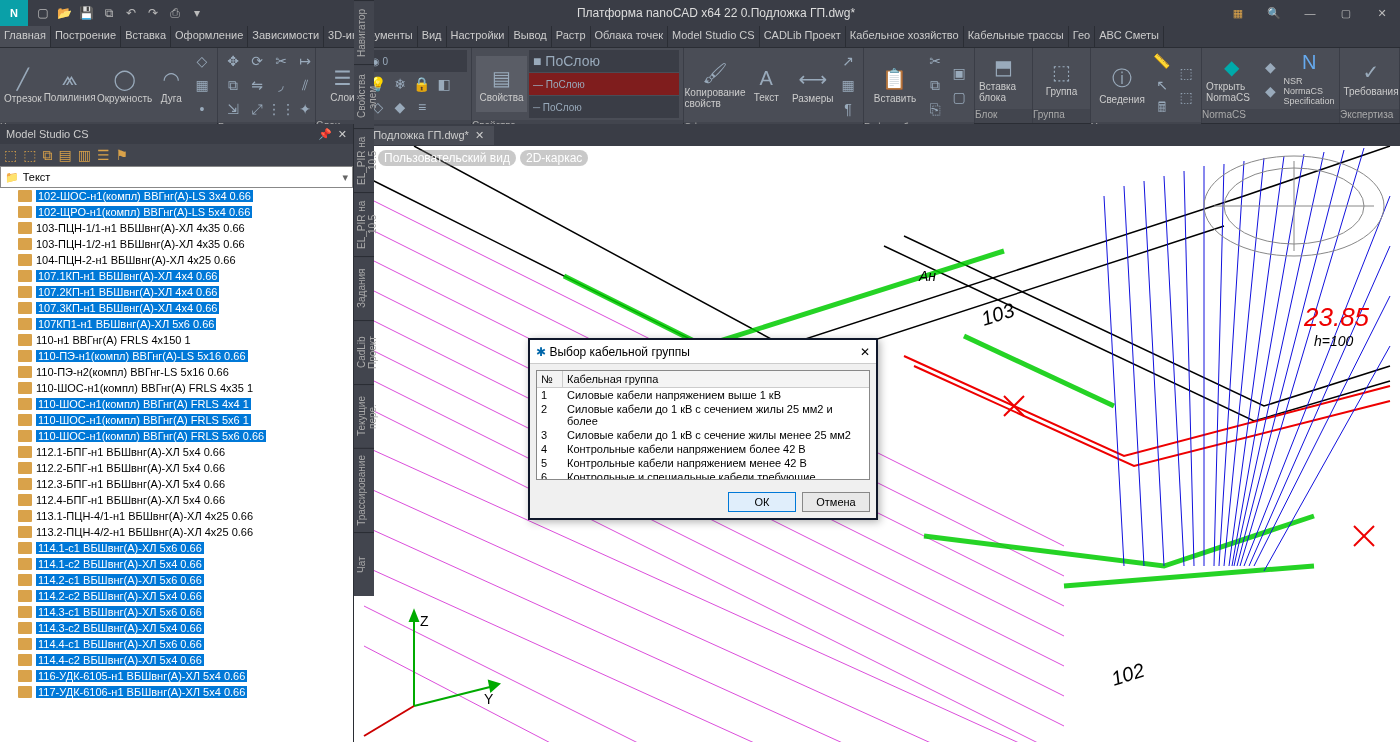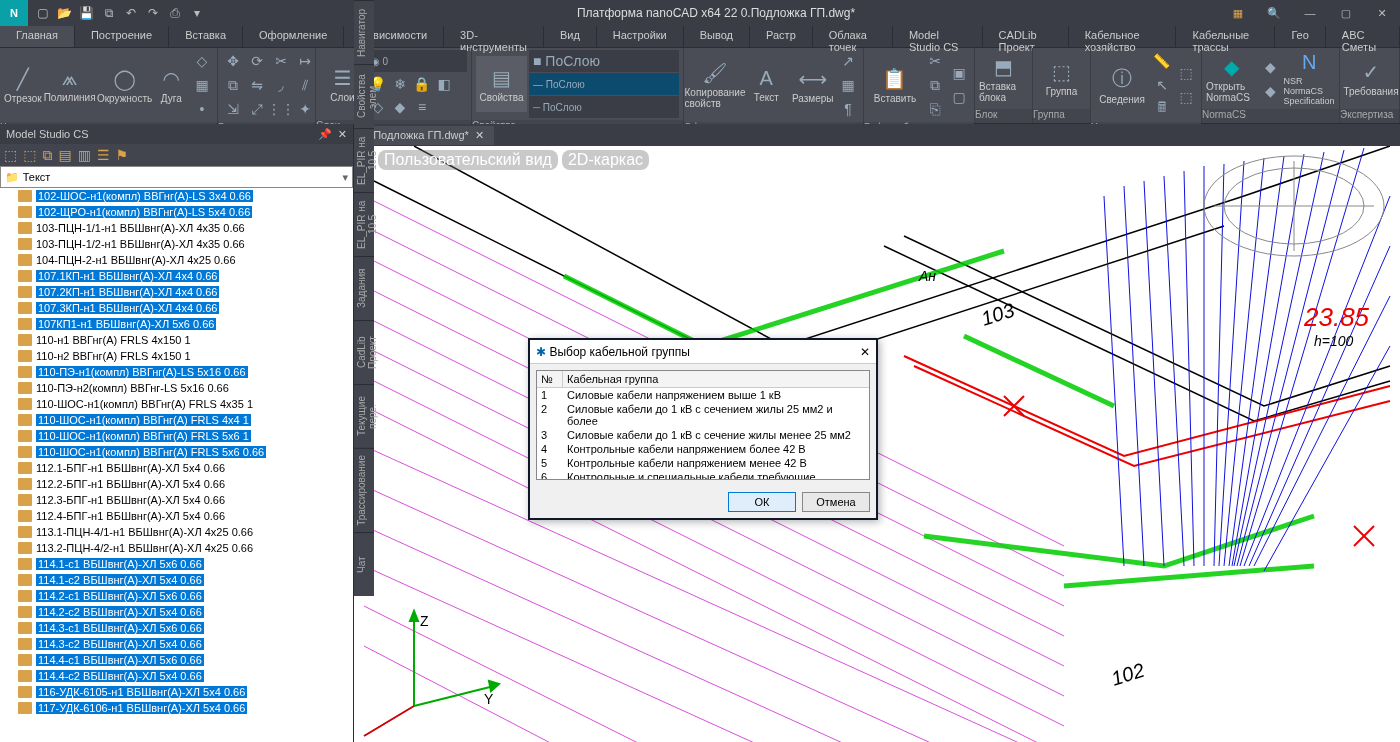--- a/index.html
+++ b/index.html
@@ -5,21 +5,21 @@
   * { box-sizing: border-box; margin: 0; padding: 0; font-family: "Segoe UI", Tahoma, sans-serif; }
   body { width: 1400px; height: 742px; background: #4a4d56; overflow: hidden; font-size: 11px; color: #ccc; }
   .titlebar { height: 26px; background: #3a3d46; display: flex; align-items: center; }
   .titlebar .logo { width: 28px; height: 26px; background: #0aa0a8; display: flex; align-items: center; justify-content: center; color: #fff; font-weight: bold; }
   .titlebar .qat { display: flex; gap: 4px; padding: 0 6px; }
   .titlebar .qat span { width: 18px; height: 18px; display: inline-flex; align-items: center; justify-content: center; color: #bbb; font-size: 12px; }
   .titlebar .title { flex: 1; text-align: center; color: #ddd; font-size: 12px; }
   .titlebar .winbtns { display: flex; }
   .titlebar .winbtns span { width: 36px; height: 26px; display: flex; align-items: center; justify-content: center; color: #bbb; }
   .tabsrow { height: 22px; background: #3a3d46; display: flex; border-bottom: 1px solid #2a2d34; }
-  .tabsrow .tab { padding: 3px 16px; color: #ccc; border-right: 1px solid #2a2d34; cursor: pointer; }
+  .tabsrow .tab { padding: 3px 4px; color: #ccc; border-right: 1px solid #2a2d34; cursor: pointer; }
   .tabsrow .tab.active { background: #4a4d56; }
   .ribbon { height: 76px; background: #4a4d56; display: flex; border-bottom: 1px solid #2a2d34; }
   .ribbon .panel { border-right: 1px solid #3a3d46; display: flex; flex-direction: column; }
   .ribbon .panel .body { flex: 1; display: flex; align-items: center; padding: 2px 4px; gap: 2px; }
   .ribbon .panel .label { height: 14px; text-align: left; font-size: 10px; color: #aaa; background: #42454e; }
   .rbtn-lg { display: flex; flex-direction: column; align-items: center; justify-content: center; width: 54px; height: 56px; color: #ccc; font-size: 10px; gap: 2px; }
   .rbtn-lg .ico { font-size: 20px; color: #9ab; }
   .rbtn-sm { width: 22px; height: 22px; display: flex; align-items: center; justify-content: center; font-size: 14px; color: #9ab; }
   .rcol { display: flex; flex-direction: column; gap: 2px; }
   .main { display: flex; height: 618px; }
@@ -46,21 +46,21 @@
   .dialog .dlist .dh { display: flex; background: #f4f4f4; border-bottom: 1px solid #ccc; font-size: 11px; }
   .dialog .dlist .dh .c1 { width: 26px; padding: 2px 4px; border-right: 1px solid #ccc; }
   .dialog .dlist .dh .c2 { flex: 1; padding: 2px 4px; }
   .dialog .dlist .drow { display: flex; font-size: 11px; }
   .dialog .dlist .drow .c1 { width: 26px; padding: 1px 4px; }
   .dialog .dlist .drow .c2 { flex: 1; padding: 1px 4px; }
   .dialog .dbtns { display: flex; justify-content: flex-end; gap: 6px; padding: 6px; }
   .dialog .dbtns button { width: 68px; height: 20px; font-size: 11px; background: #e8e8e8; border: 1px solid #888; }
   .dialog .dbtns button.primary { border: 1px solid #0078d7; background: #e0eefb; }
   .viewbadges { position: absolute; top: 4px; left: 24px; display: flex; gap: 4px; z-index: 2; }
-  .viewbadges span { background: rgba(120,120,120,0.4); color: #fff; font-size: 16px; padding: 1px 6px; border-radius: 8px; }
+  .viewbadges span { background: rgba(120,120,120,0.4); color: #fff; font-size: 12px; padding: 1px 6px; border-radius: 8px; }
   ::-webkit-scrollbar { width: 14px; }
   ::-webkit-scrollbar-track { background: #e8e8e8; }
   ::-webkit-scrollbar-thumb { background: #b0b0b0; }
 </style>
 </head>
 <body>
 
 <div class="titlebar">
   <div class="logo">N</div>
   <div class="qat">
@@ -179,21 +179,21 @@
     <div class="label">Слои</div>
   </div>
   <div class="panel" style="width:212px">
     <div class="body">
       <div class="rbtn-lg" style="background:#5a5d66">
           <span class="ico">▤</span>
           <span>Свойства</span>
         </div>
       <div class="rcol" style="gap:1px">
         <div class="rbtn-sm" style="width:150px;justify-content:flex-start;background:#3a3d46;font-size:14px;padding:0 4px">■ ПоСлою</div>
-        <div class="rbtn-sm" style="width:150px;justify-content:flex-start;background:#0c4a6e;font-size:10px;padding:0 4px">— ПоСлою</div>
+        <div class="rbtn-sm" style="width:150px;justify-content:flex-start;background:#7f1d1d;font-size:10px;padding:0 4px">— ПоСлою</div>
         <div class="rbtn-sm" style="width:150px;justify-content:flex-start;background:#3a3d46;font-size:10px;padding:0 4px">─ ПоСлою</div>
       </div>
     </div>
     <div class="label">Свойства</div>
   </div>
   <div class="panel" style="width:180px">
     <div class="body">
       <div class="rbtn-lg">
           <span class="ico">🖌</span>
           <span>Копирование свойств</span>
@@ -352,24 +352,20 @@
           <span class="fi"></span>
           <span class="txt">107.3КП-н1 ВБШвнг(А)-ХЛ 4x4 0.66</span>
         </div>
         <div class="item sel">
           <span class="fi"></span>
           <span class="txt">107КП1-н1 ВБШвнг(А)-ХЛ 5x6 0.66</span>
         </div>
         <div class="item">
           <span class="fi"></span>
           <span class="txt">110-н1 ВВГнг(А) FRLS 4x150 1</span>
-        </div>
-        <div class="item">
-          <span class="fi"></span>
-          <span class="txt">110-н2 ВВГнг(А) FRLS 4x150 1</span>
         </div>
         <div class="item sel">
           <span class="fi"></span>
           <span class="txt">110-ПЭ-н1(компл) ВВГнг(А)-LS 5x16 0.66</span>
         </div>
         <div class="item">
           <span class="fi"></span>
           <span class="txt">110-ПЭ-н2(компл) ВВГнг-LS 5x16 0.66</span>
         </div>
         <div class="item">

